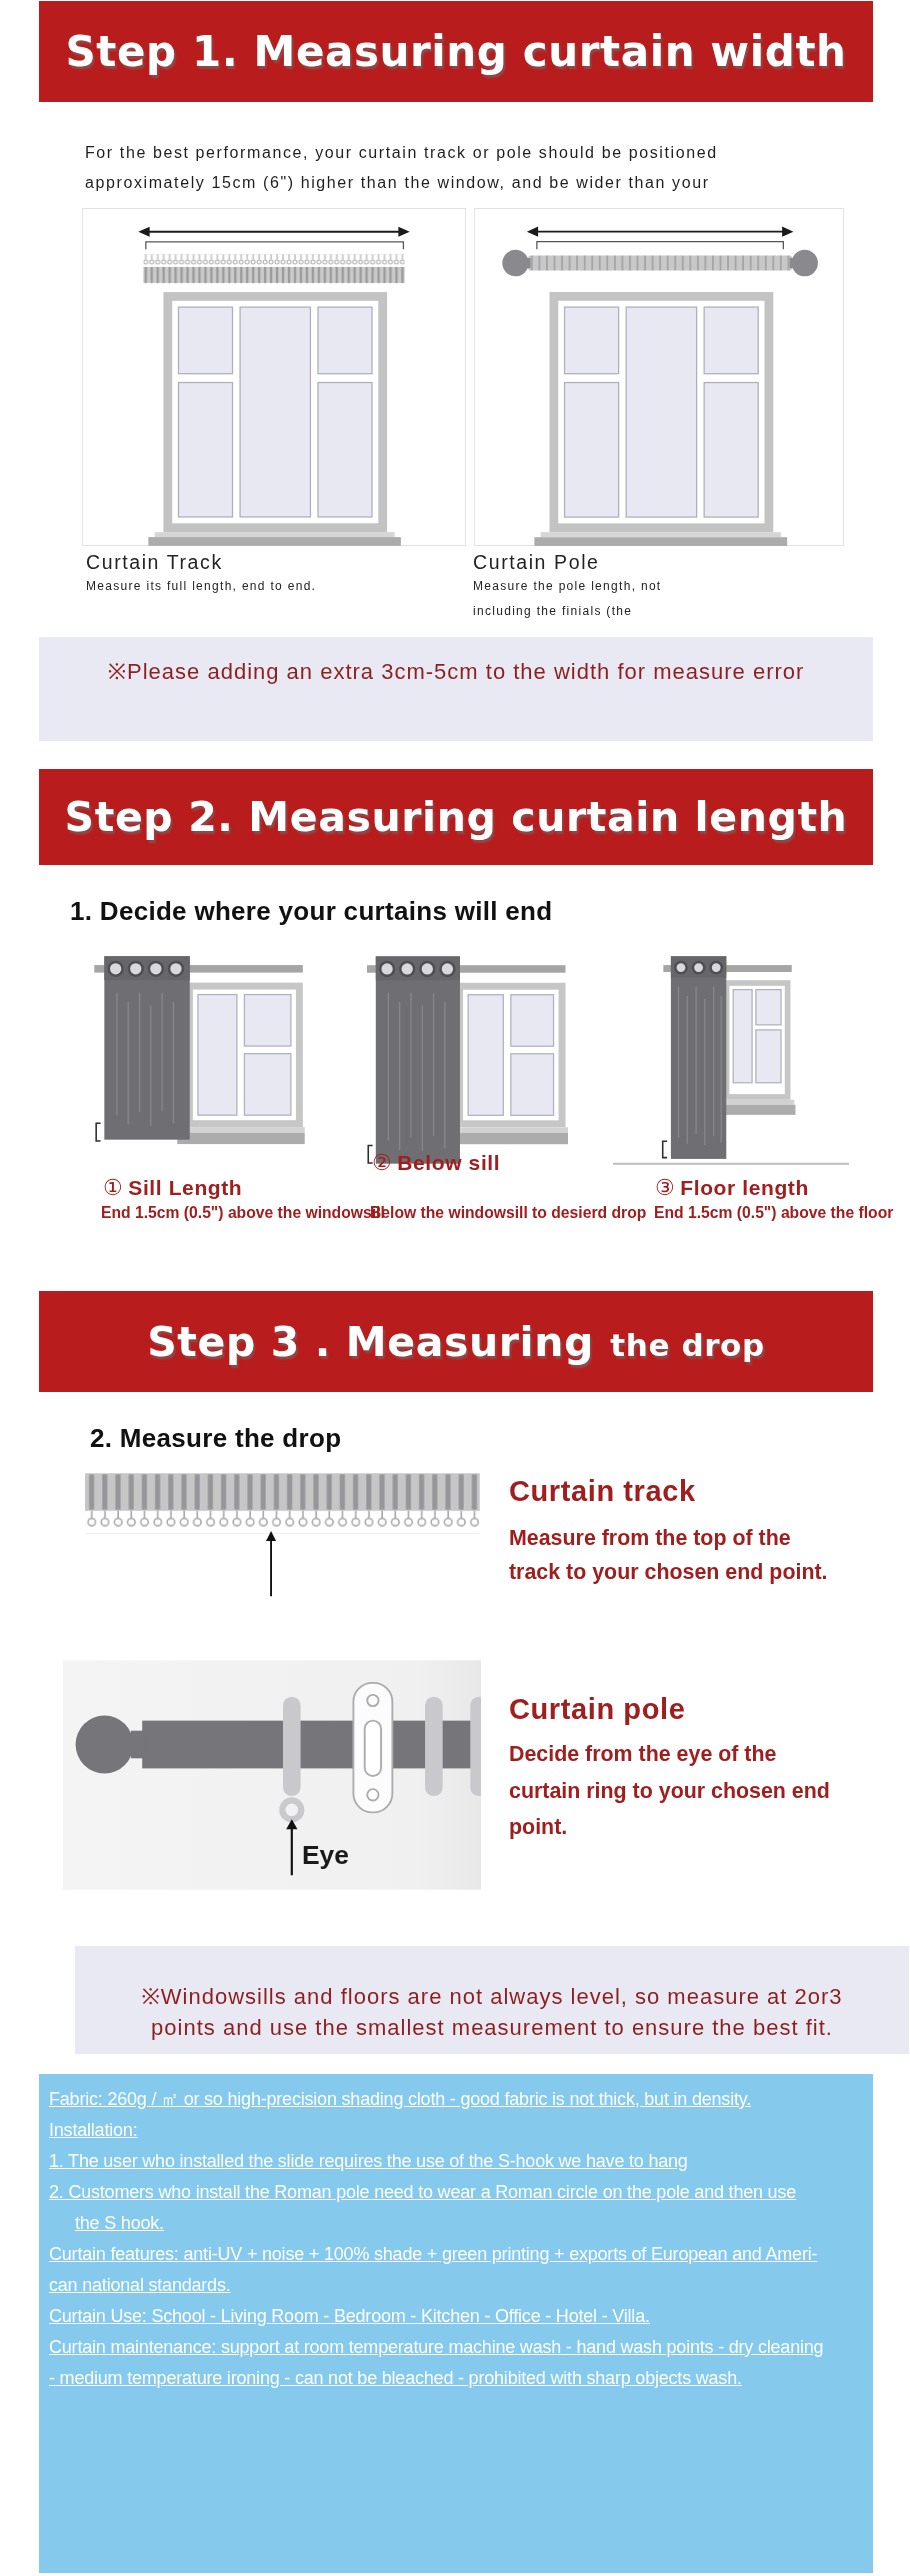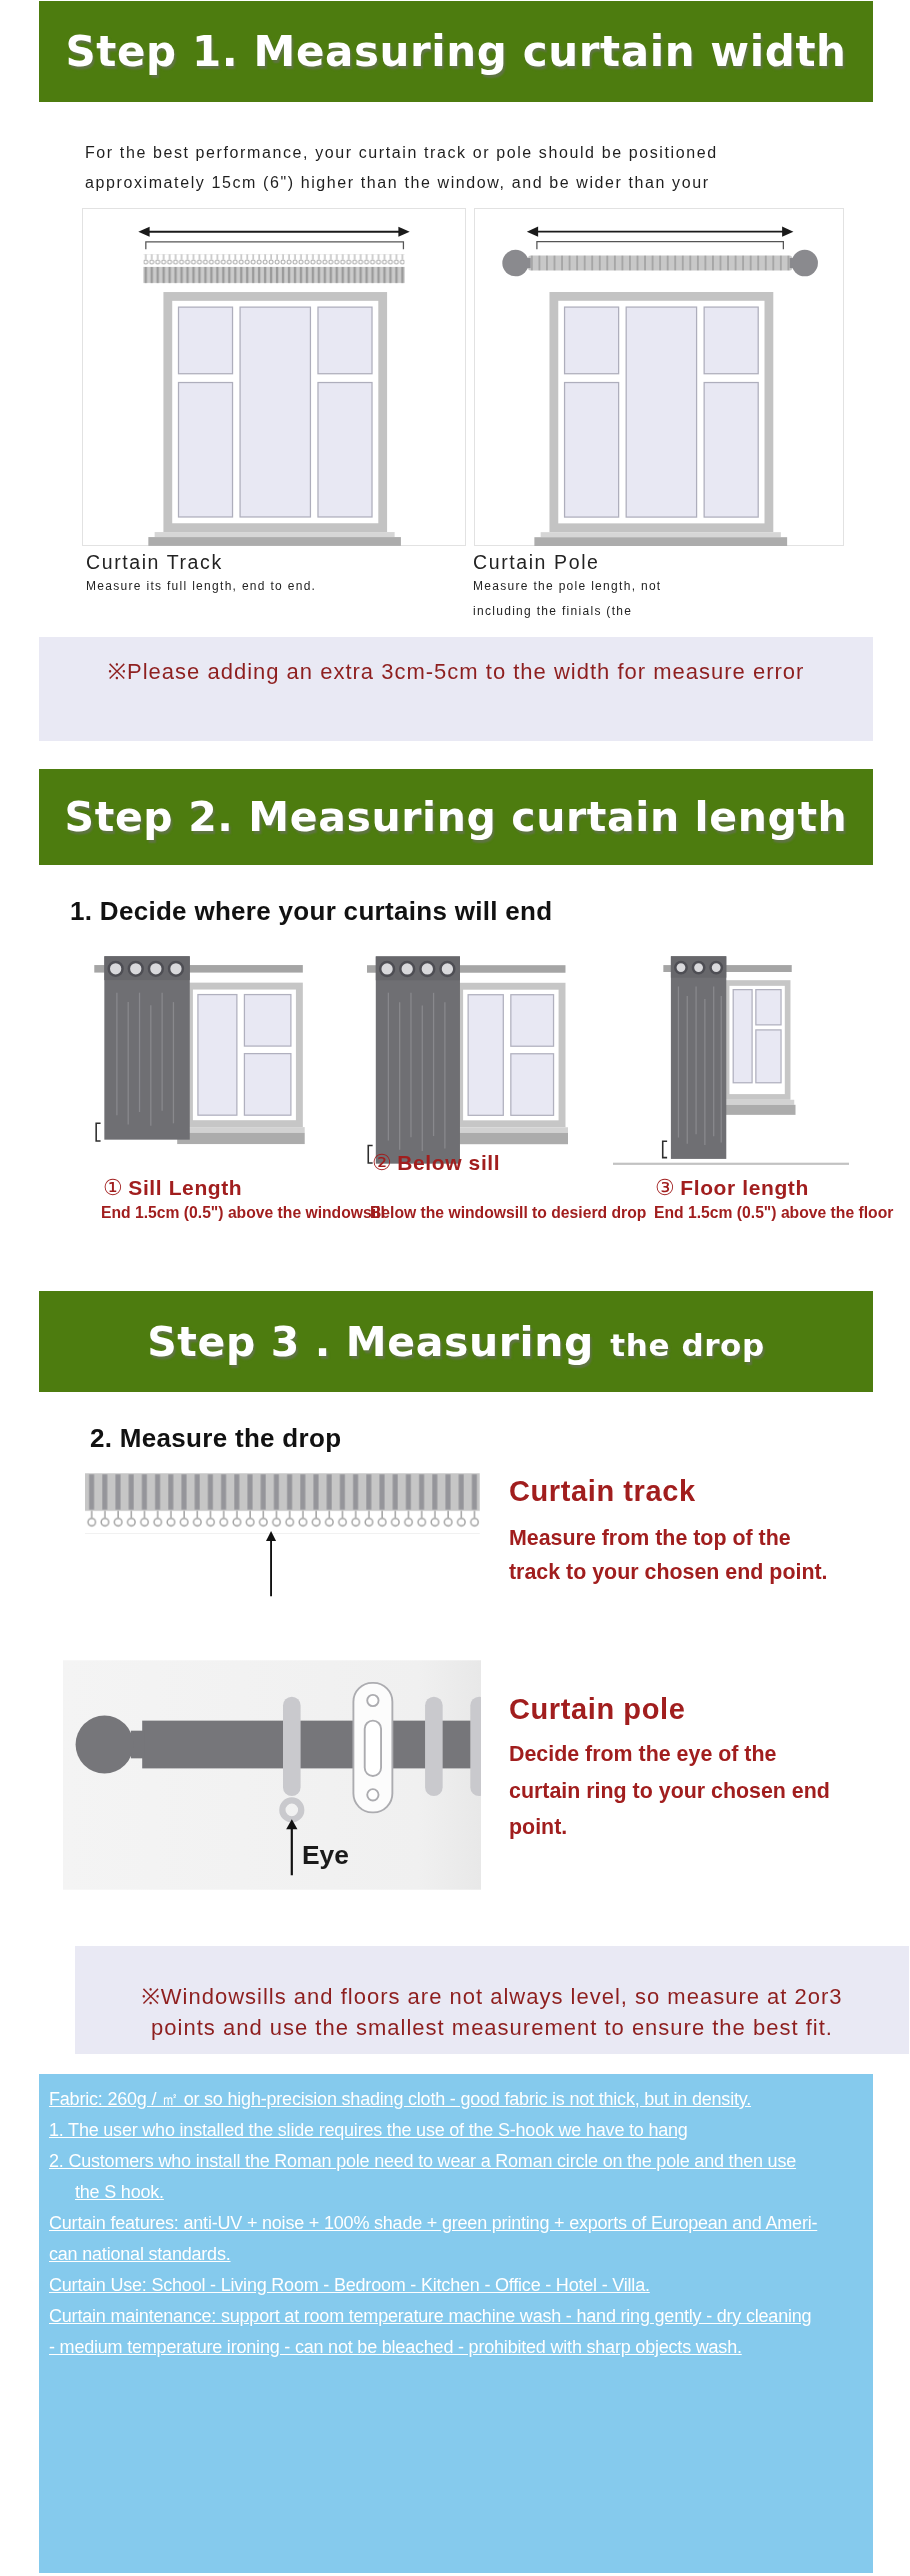--- a/index.html
+++ b/index.html
@@ -2,21 +2,21 @@
 <html style="font-size:10px"><head>
 <meta charset="utf-8">
 <style>
   html,body { margin:0; padding:0; background:#fff; }
   body { font-family:"Liberation Sans", sans-serif; }
   .page { position:relative; width:910px; height:2576px; background:#ffffff; overflow:hidden; }
   .abs { position:absolute; }
 
   
   .banner {
-    left:39px; width:834px; background:#4d7c0f; color:#ffffff;
+    left:39px; width:834px; background:#b91c1c; color:#ffffff;
     display:flex; align-items:center; justify-content:center;
     font-family:"DejaVu Sans", sans-serif; font-weight:bold;
     text-shadow:1.9px 2.5px 1.9px rgba(110,110,110,0.55);
     letter-spacing:0.6px; white-space:nowrap;
   }
   #banner1 { top:1.3px;    height:101px; font-size:42px; }
   #banner2 { top:769px; height:96px; font-size:41px; }
   #banner3 { top:1291px; height:101px; font-size:41px; }
   .banner-sub { font-size:31px; margin-left:16.4px; }
   #banner3 .inner { display:flex; align-items:baseline; }
@@ -349,24 +349,25 @@
   <div id="pole-desc2" class="abs red-line">curtain ring to your chosen end</div>
   <div id="pole-desc3" class="abs red-line">point.</div>
 
   <div id="note2" class="abs note">
     <div>※Windowsills and floors are not always level, so measure at 2or3</div>
     <div>points and use the smallest measurement to ensure the best fit.</div>
   </div>
 
   <div id="details" class="abs">
     <div class="detail-line">Fabric: 260g / ㎡ or so high-precision shading cloth - good fabric is not thick, but in density.</div>
+    <div class="detail-line">Installation:</div>
     <div class="detail-line">1. The user who installed the slide requires the use of the S-hook we have to hang</div>
     <div class="detail-line">2. Customers who install the Roman pole need to wear a Roman circle on the pole and then use</div>
     <div class="detail-line detail-indent">the S hook.</div>
     <div class="detail-line">Curtain features: anti-UV + noise + 100% shade + green printing + exports of European and Ameri-</div>
     <div class="detail-line">can national standards.</div>
     <div class="detail-line">Curtain Use: School - Living Room - Bedroom - Kitchen - Office - Hotel - Villa.</div>
-    <div class="detail-line">Curtain maintenance: support at room temperature machine wash - hand ring gently - dry cleaning</div>
+    <div class="detail-line">Curtain maintenance: support at room temperature machine wash - hand wash points - dry cleaning</div>
     <div class="detail-line">- medium temperature ironing - can not be bleached - prohibited with sharp objects wash.</div>
   </div>
 
 </div>
 
 
 </body></html>

